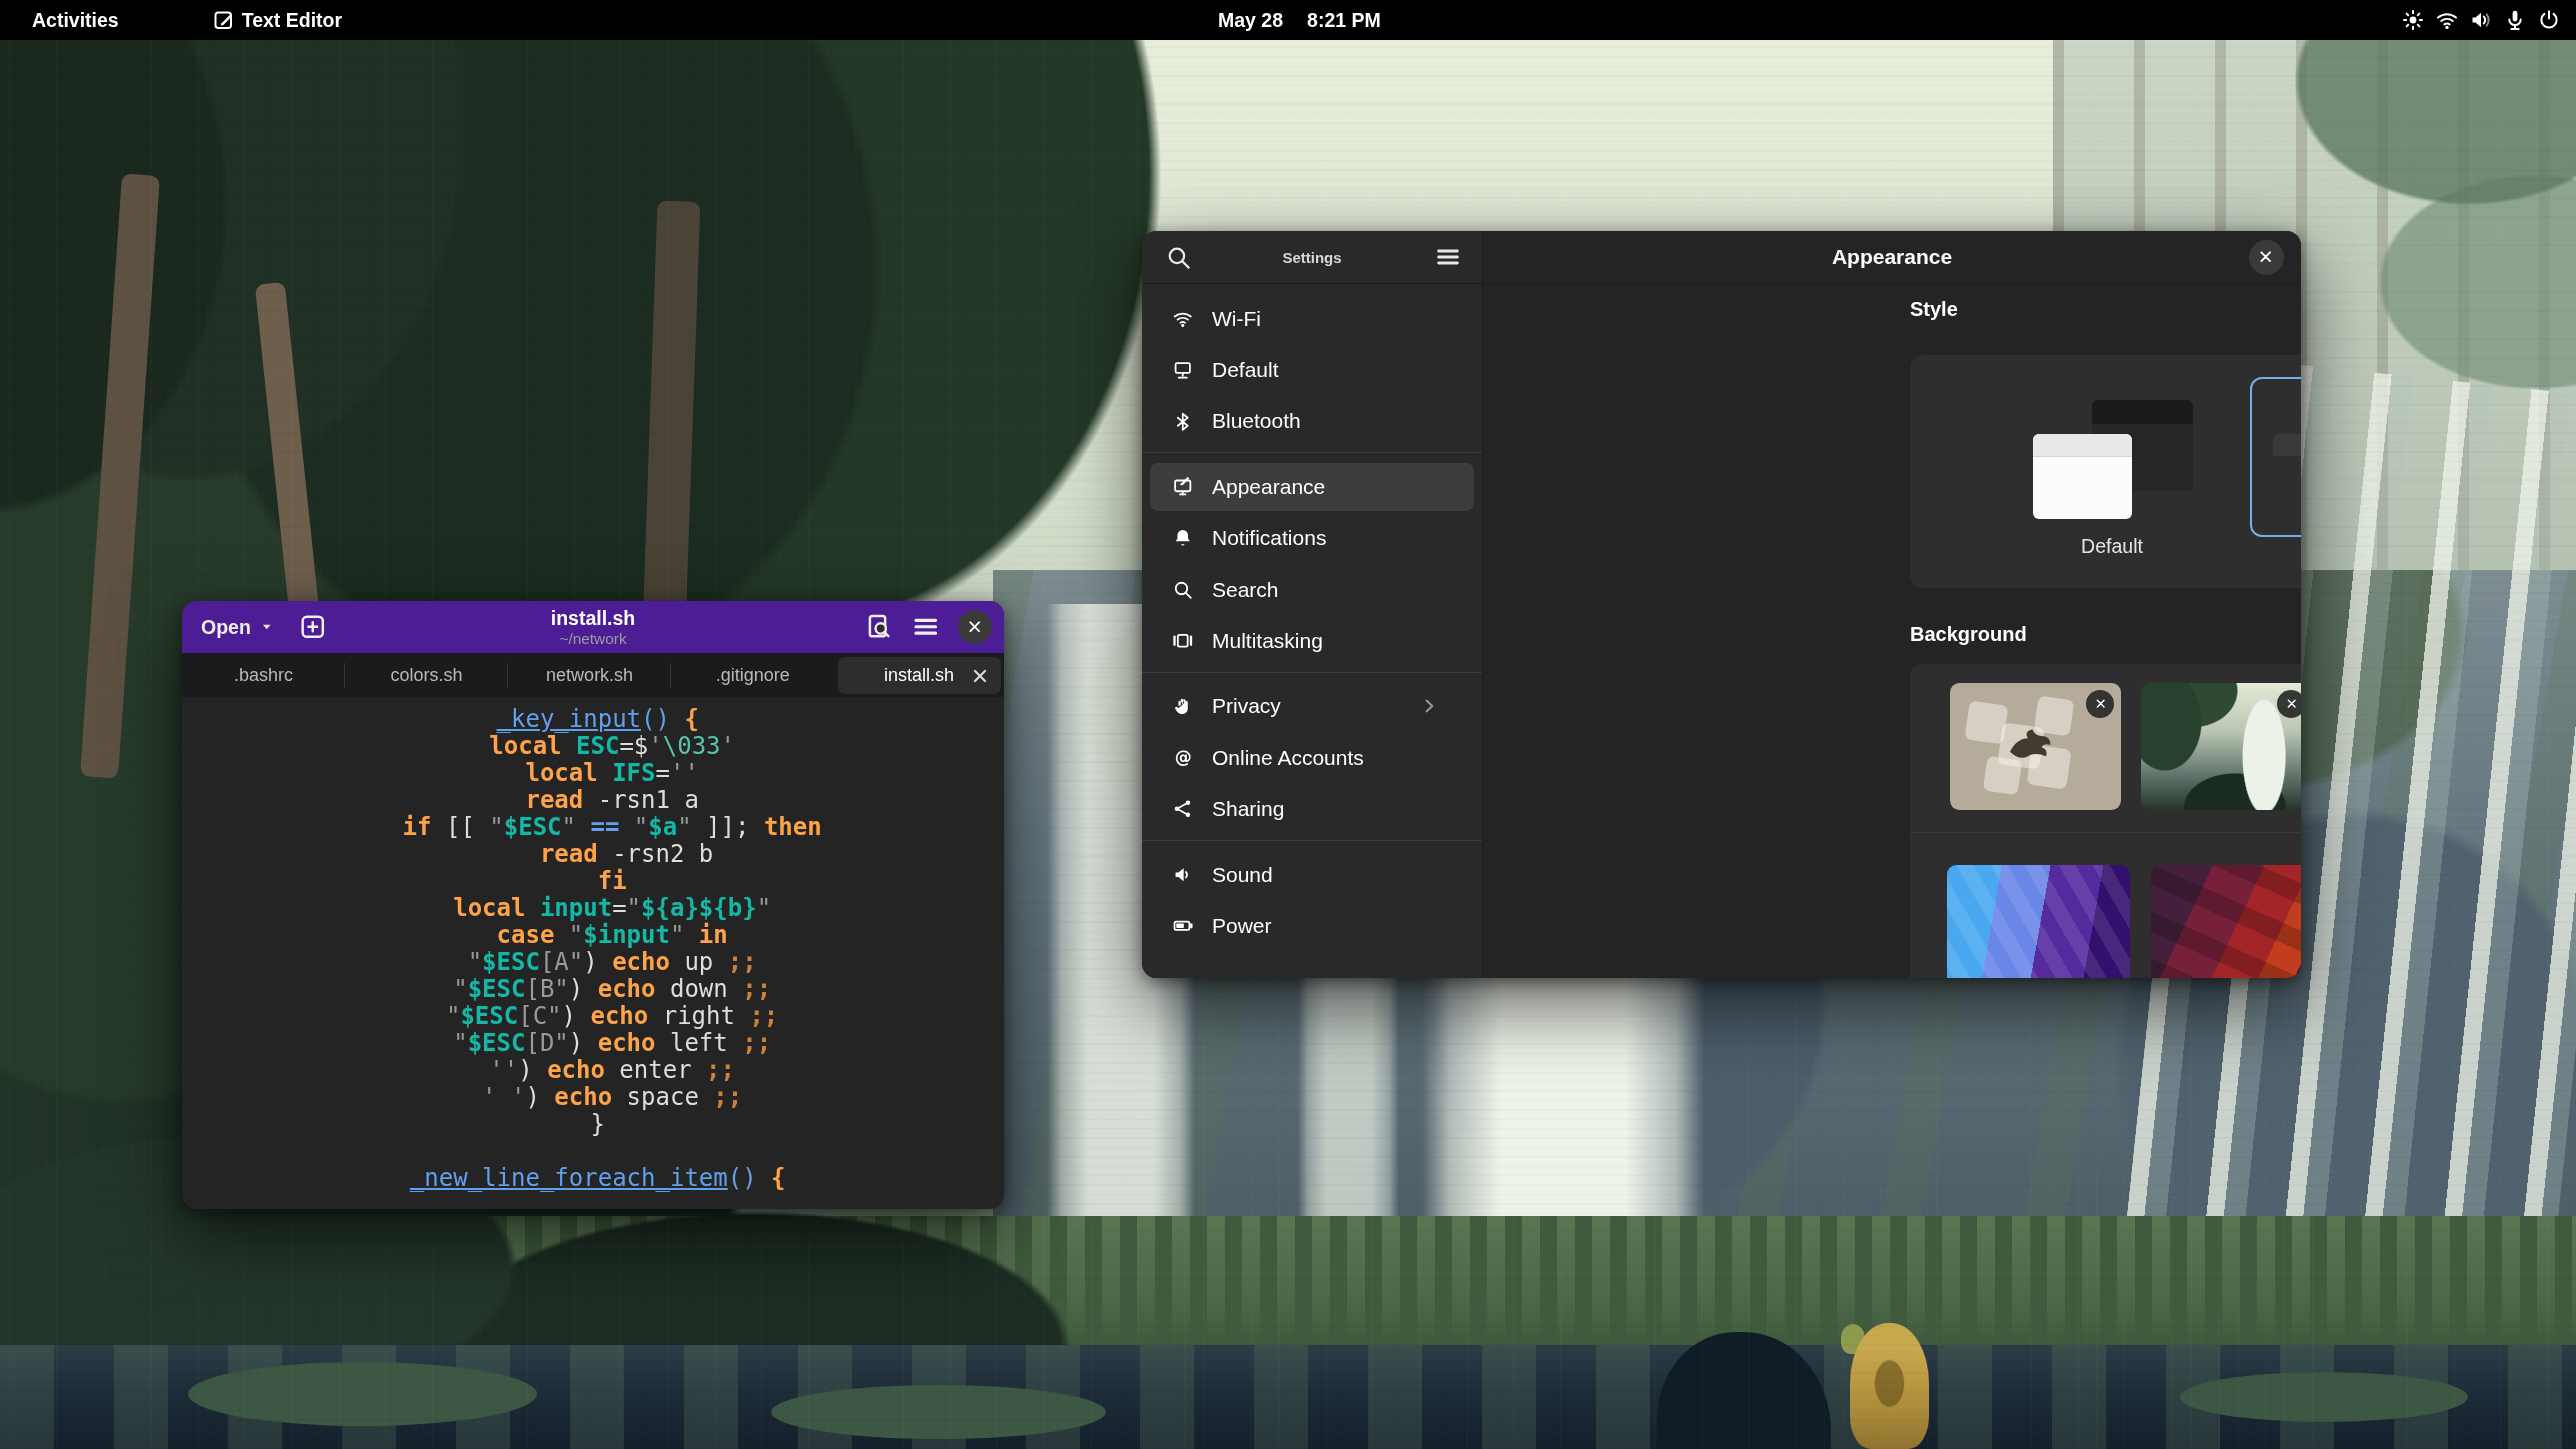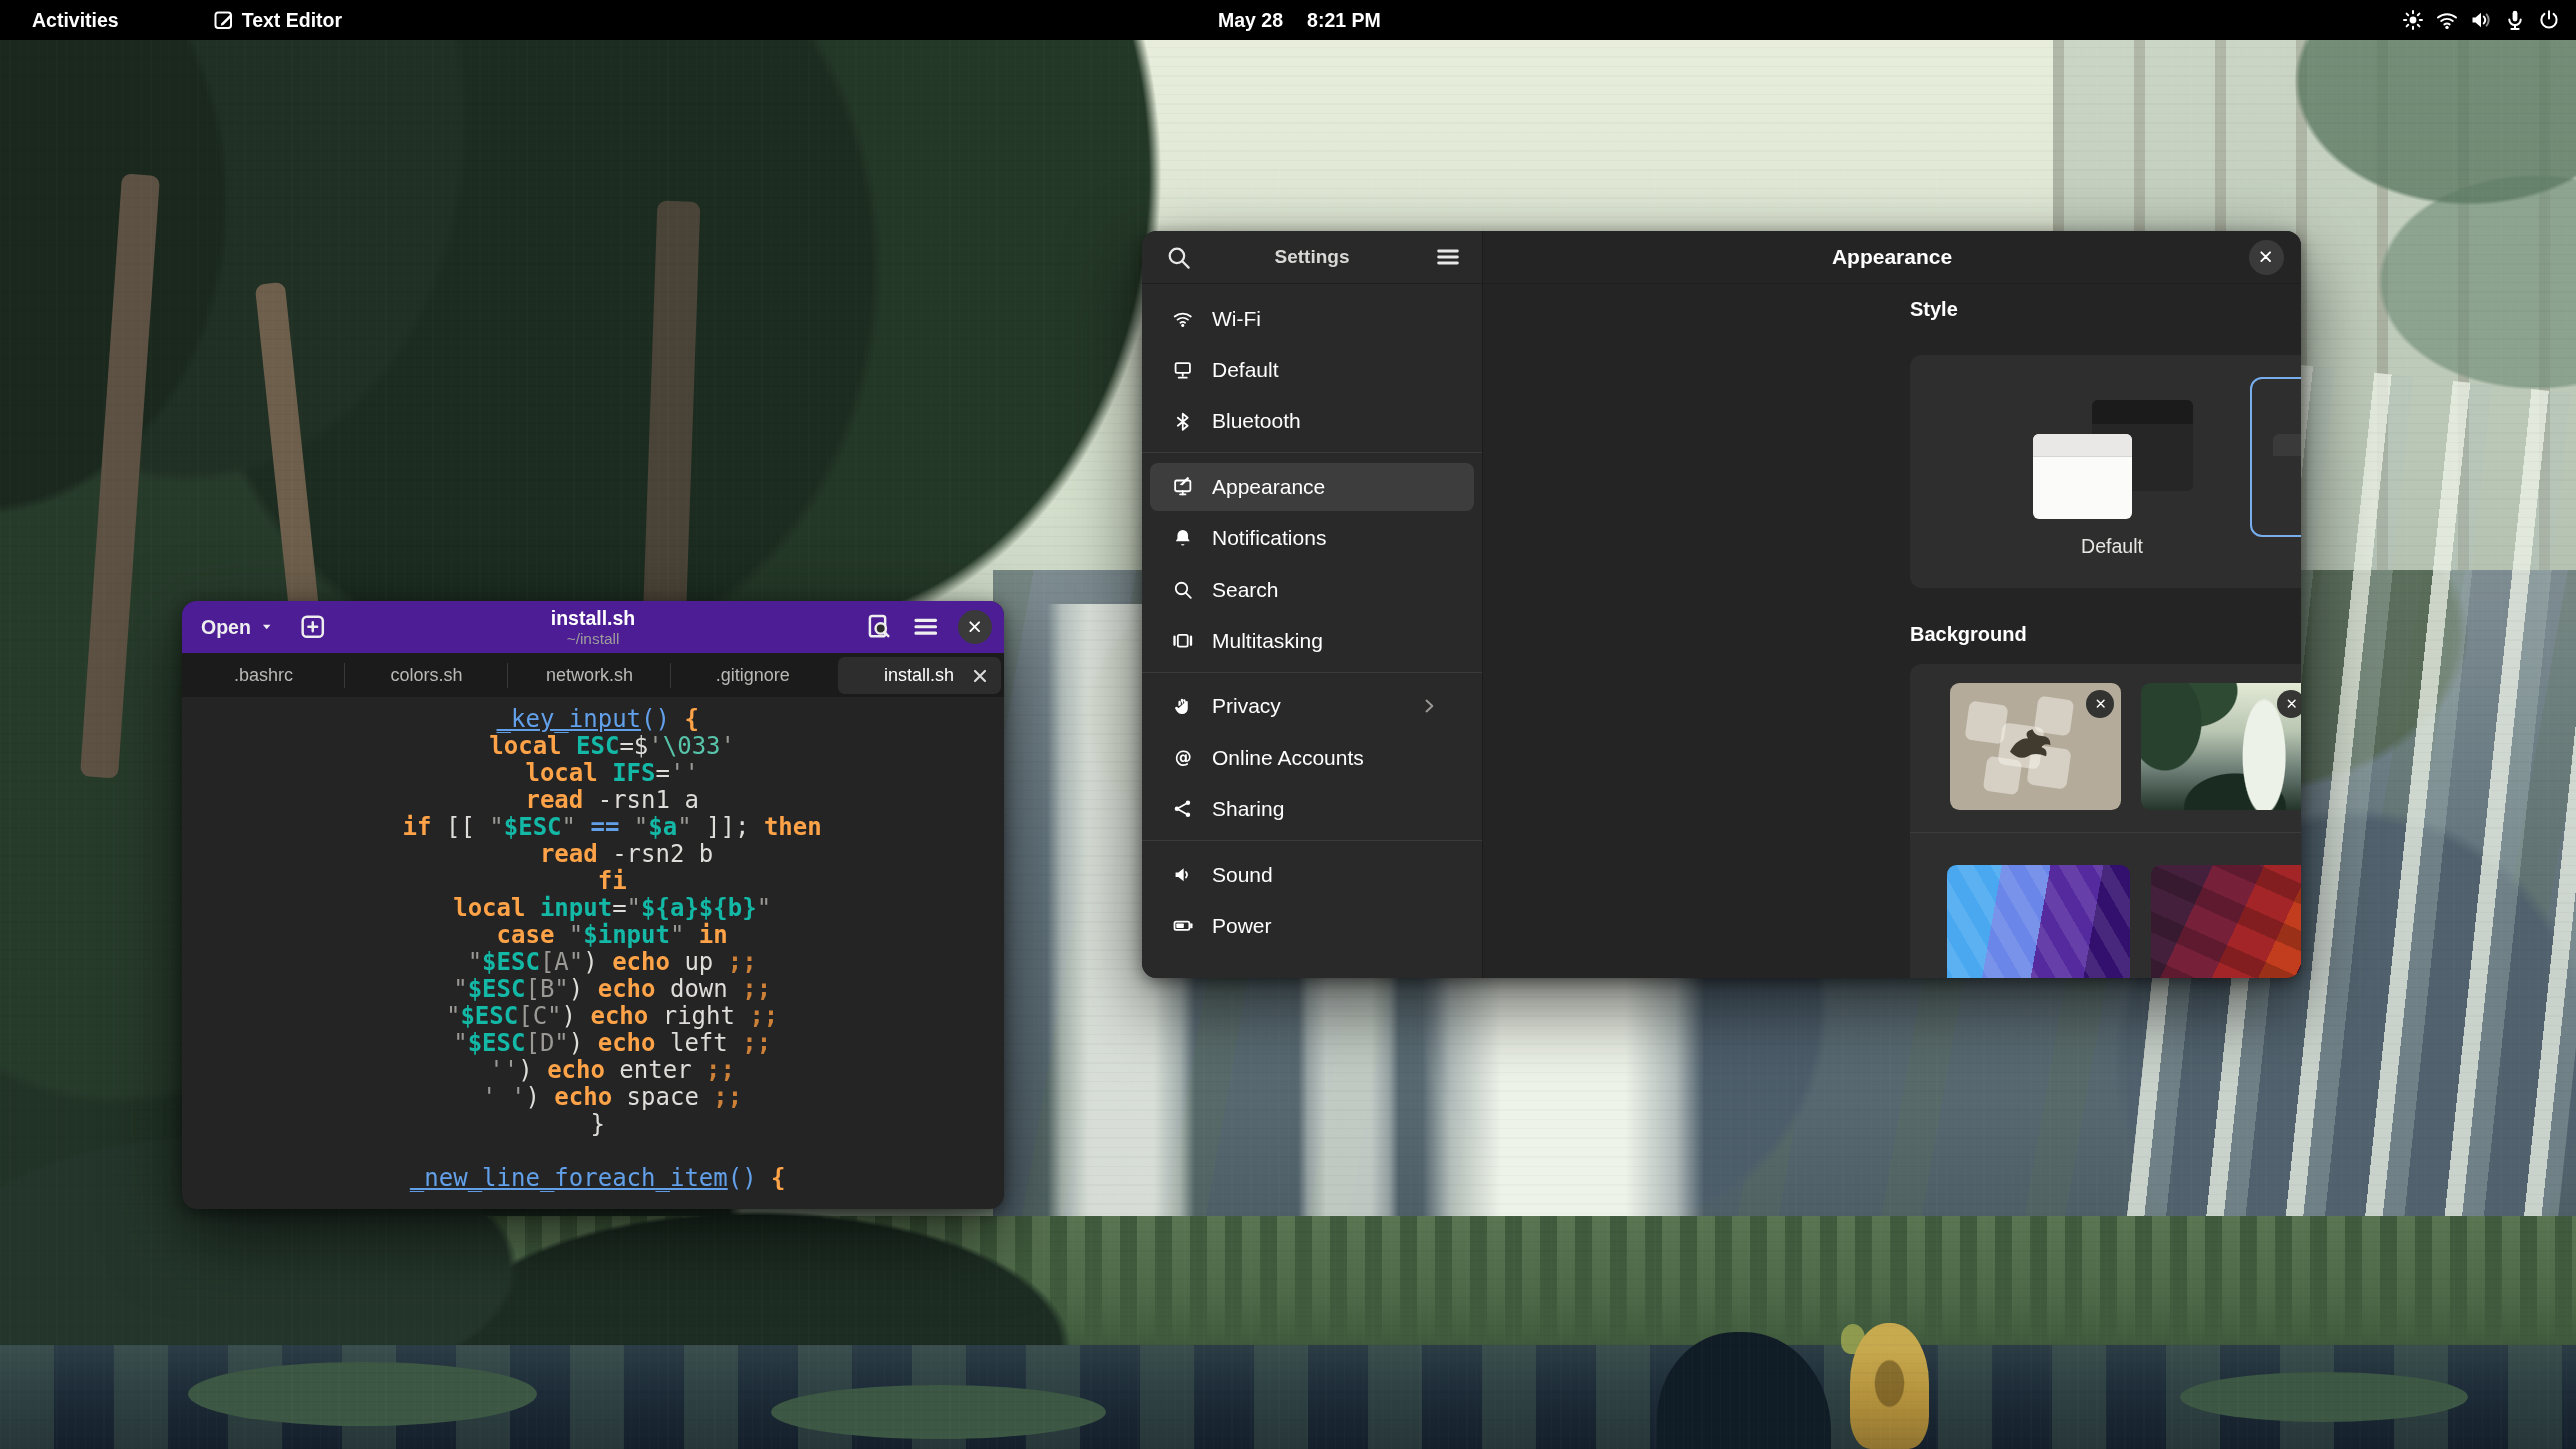--- a/index.html
+++ b/index.html
@@ -90,21 +90,21 @@
   .tok-st{color:#9a9996;}
   .tok-pl{color:#deddda;}
   .tok-op{color:#62a0ea;font-weight:700;}
   .tok-tm{color:#cd8038;font-weight:700;}
   .tok-br{color:#ffa348;font-weight:700;}
   
   #settings{left:1142px;top:231px;width:1159px;height:747px;background:#242424;z-index:50;display:flex;}
   #sb{width:340px;background:#292929;border-right:0.7px solid #1c1c1c;display:flex;flex-direction:column;}
   #sb-header{height:52px;border-bottom:0.7px solid #1e1e1e;display:flex;align-items:center;position:relative;flex:none;}
   #sb-search{position:absolute;left:23px;width:27px;height:27px;color:#e8e8e8;}
-  #sb-title{width:100%;text-align:center;font-size:19px;font-weight:700;color:#d8d8d6;}
+  #sb-title{width:100%;text-align:center;font-size:15px;font-weight:700;color:#d8d8d6;}
   #sb-burger{position:absolute;right:20px;width:28px;height:28px;color:#e8e8e8;}
   #sb-list{flex:1;overflow:hidden;padding-top:10.7px;}
   .sb-row{height:48px;margin:0 8px 3.4px;display:flex;align-items:center;border-radius:8px;color:#fff;font-size:21px;position:relative;}
   .sb-row .icon{width:21.5px;height:21.5px;margin:0 19px 0 21.5px;color:#fff;flex:none;}
   .sb-row.selected{background:#3d3d3d;}
   .sb-row .chev{position:absolute;right:16px;width:20px;height:20px;color:#9a9996;}
   .sb-div{height:0.7px;background:#3b3b3b;margin:6.7px 0 10px;}
   
   #panel{flex:1;position:relative;background:#242424;}
   #panel-header{height:52px;border-bottom:0.7px solid #1e1e1e;display:flex;align-items:center;justify-content:center;position:relative;}
@@ -250,21 +250,21 @@
         </span>
     </div>
     <div id="ed-newtab" class="icon">
         <svg viewBox="0 0 24 24" fill="none" stroke="currentColor" stroke-width="2" stroke-linecap="round" stroke-linejoin="round">
           <rect x="3.8" y="3.8" width="16.4" height="16.4" rx="3.4"></rect>
           <path d="M12 8.4v7.2M8.4 12h7.2"></path>
         </svg>
       </div>
     <div id="ed-titlebox">
       <div id="ed-title">install.sh</div>
-      <div id="ed-subtitle">~/install</div>
+      <div id="ed-subtitle">~/network</div>
     </div>
     <div id="ed-actions">
       <div class="tool icon">
           <svg viewBox="0 0 24 24" fill="none" stroke="currentColor" stroke-width="2" stroke-linecap="round" stroke-linejoin="round">
             <rect x="4.8" y="3.2" width="12.4" height="16.6" rx="2"></rect>
             <circle cx="13.6" cy="13.4" r="4.2" fill="#2d2d2d"></circle>
             <path d="M16.6 16.4l3.2 3.2"></path>
           </svg>
         </div>
       <div class="tool icon">

